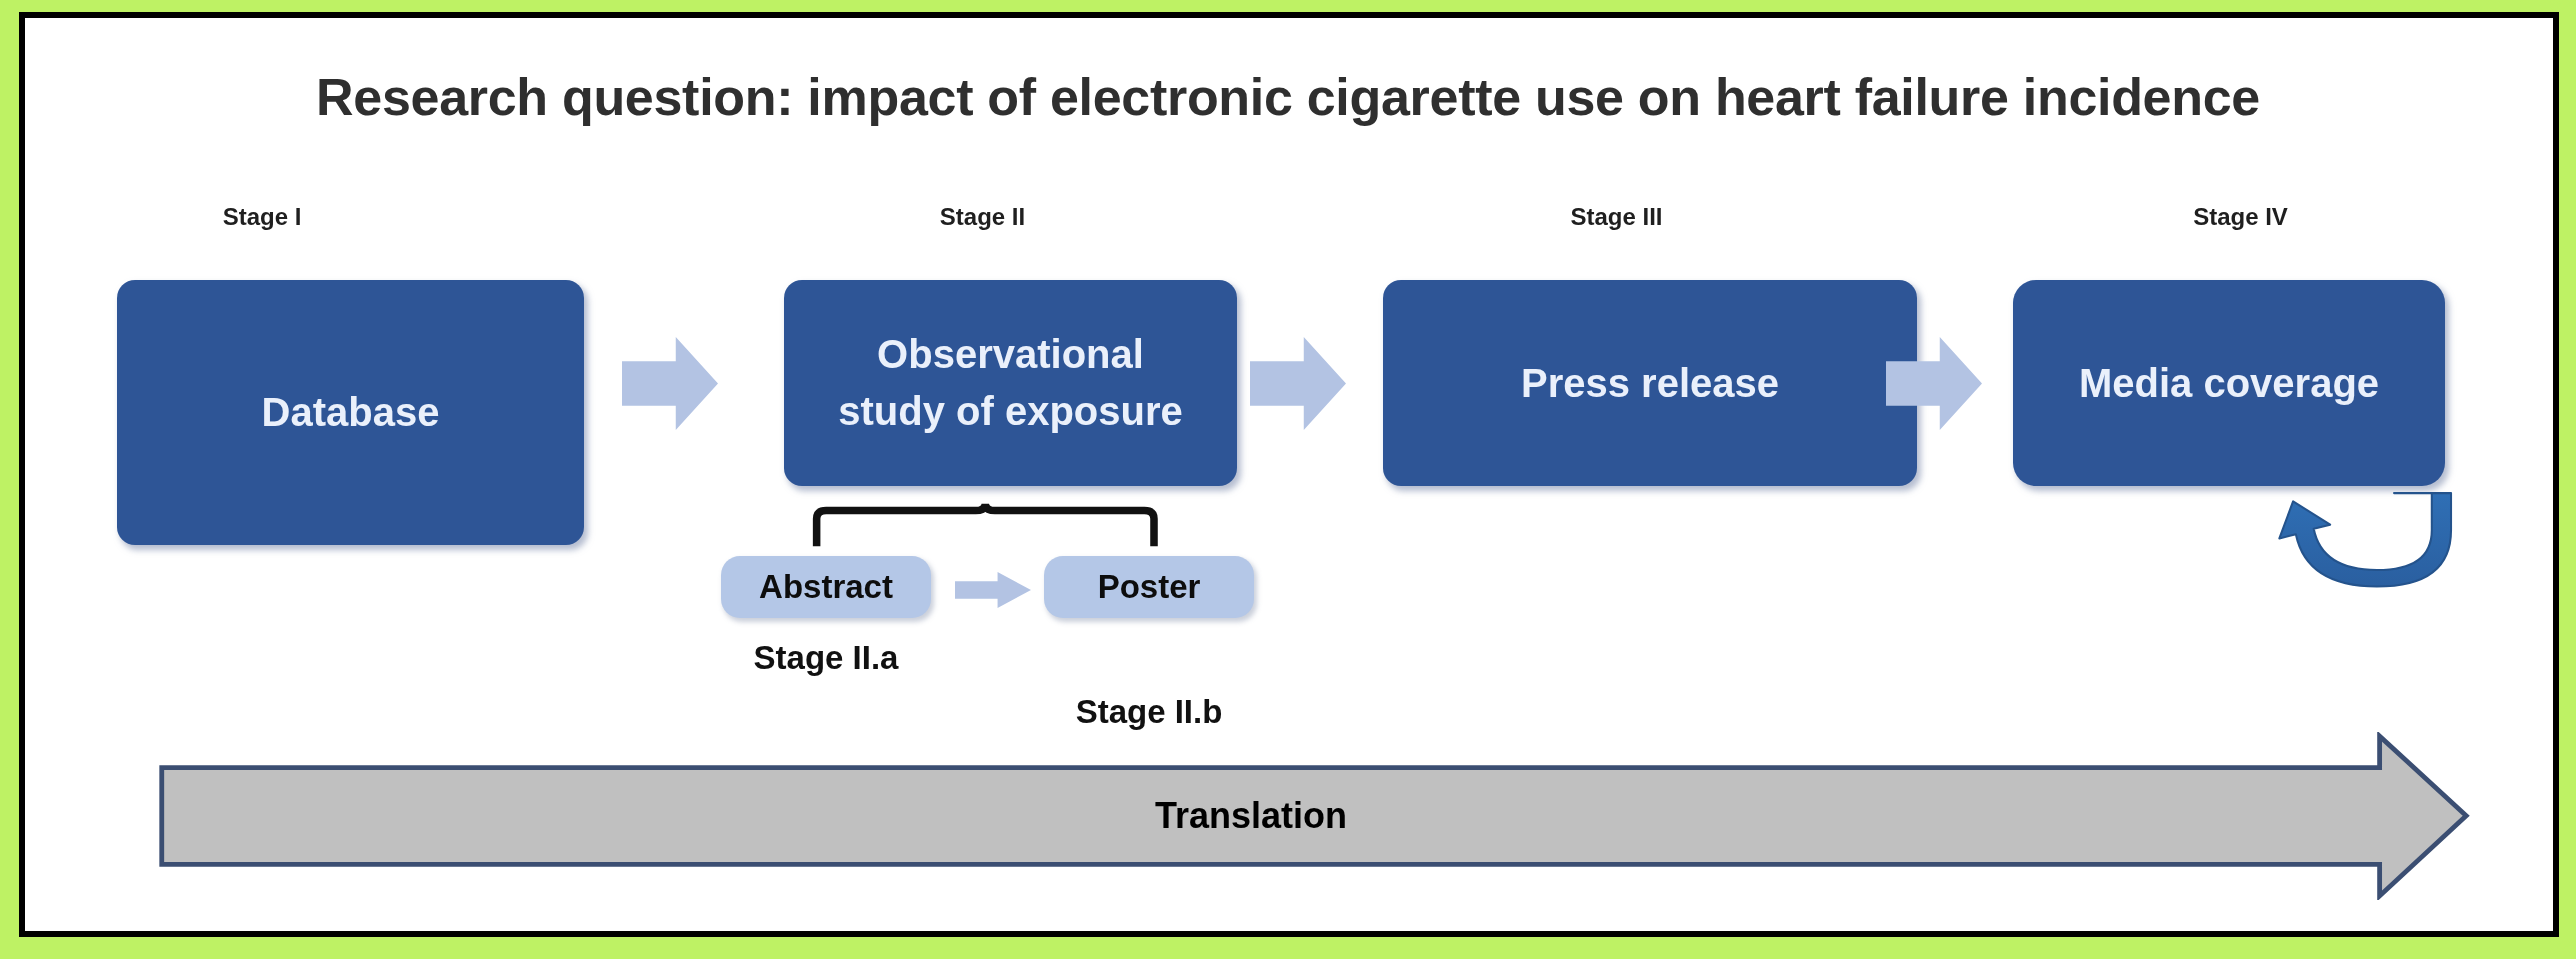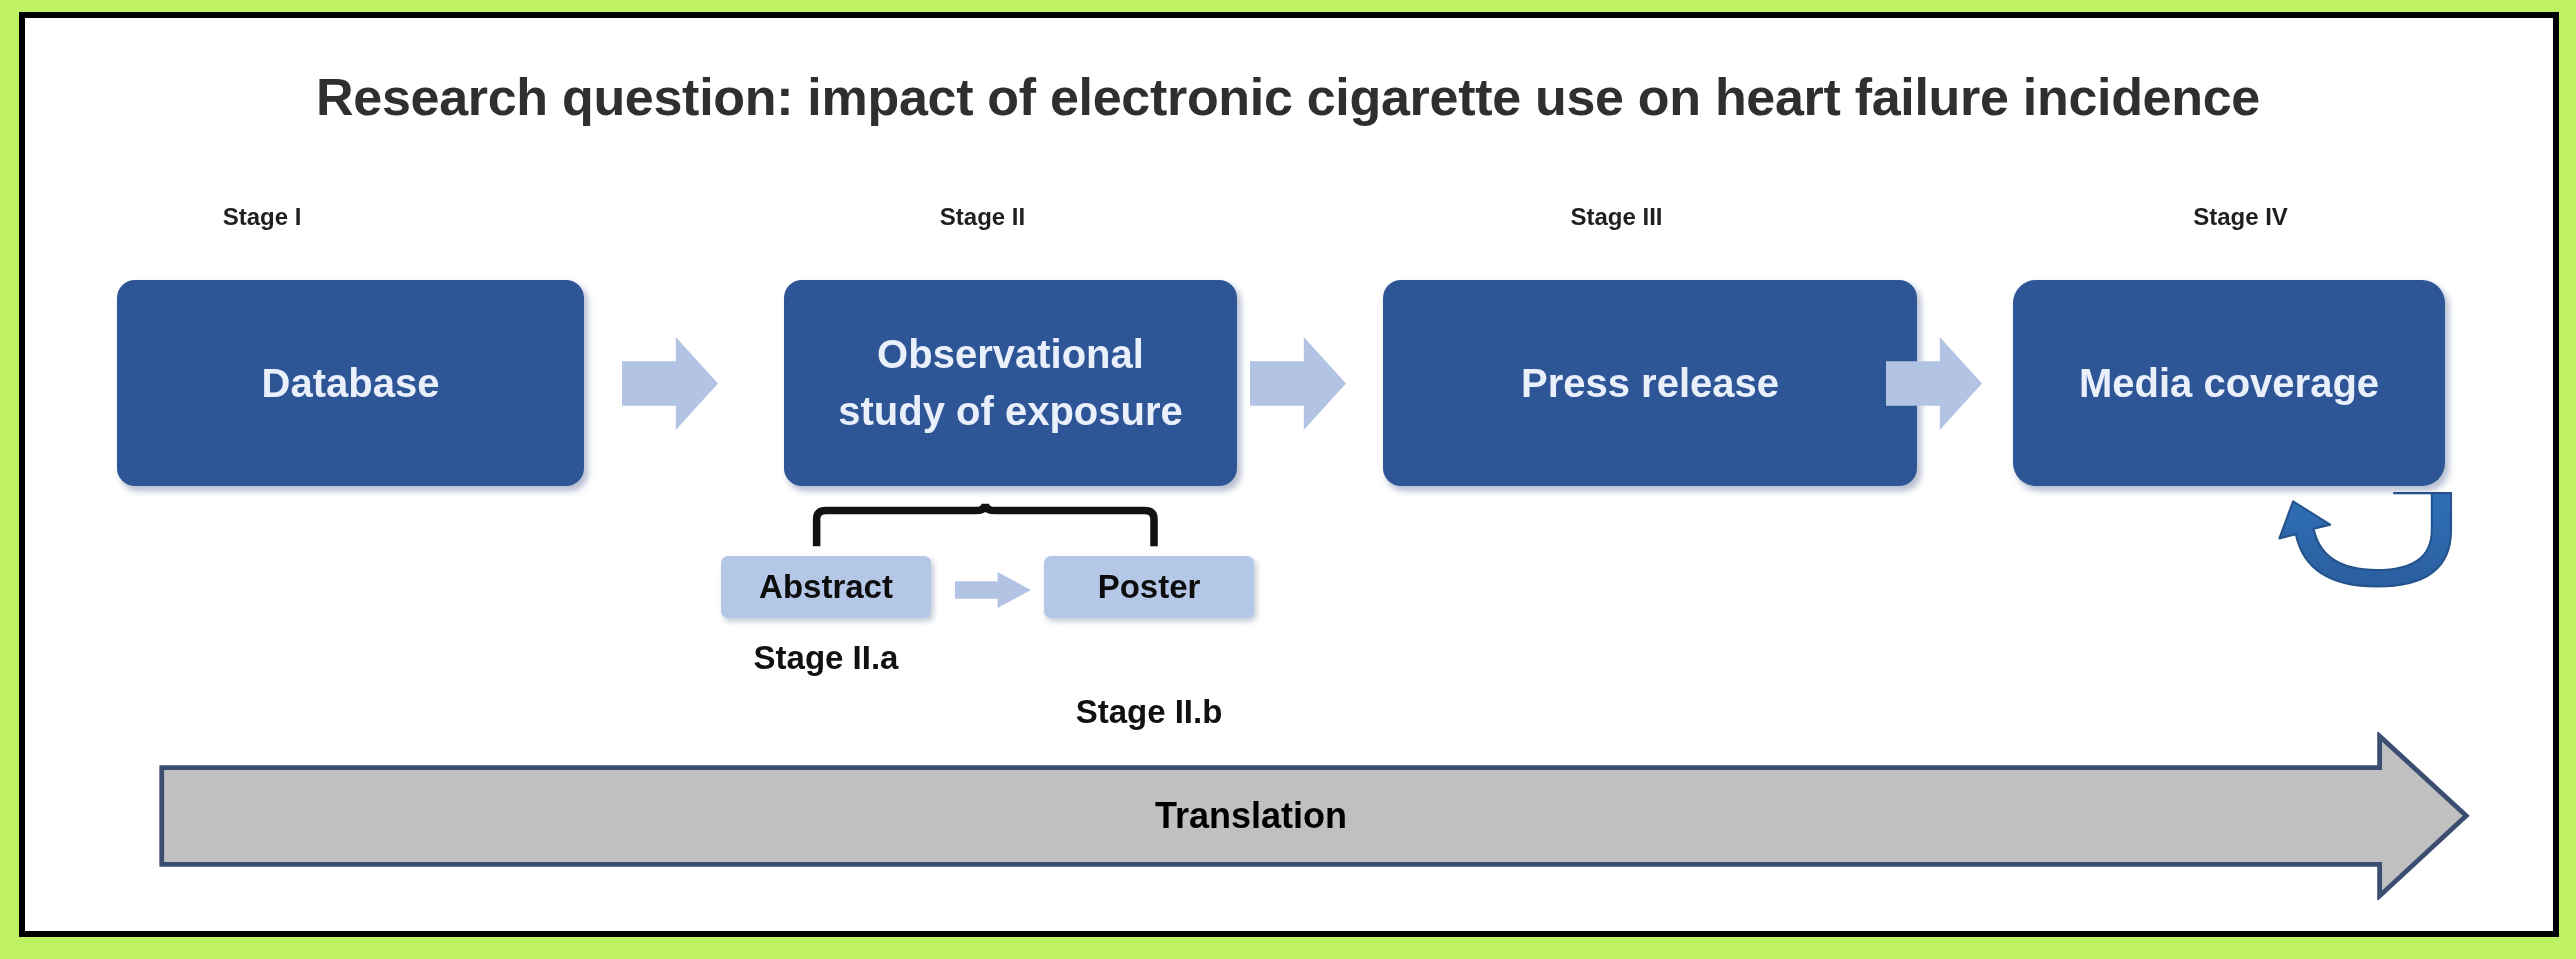--- a/index.html
+++ b/index.html
@@ -80,21 +80,21 @@
   .block-arrow {
     position: absolute;
     background: #b3c3e3;
     clip-path: polygon(0% 26%, 56% 26%, 56% 0%, 100% 50%, 56% 100%, 56% 74%, 0% 74%);
   }
 
   
   .sub-box {
     position: absolute;
     background: #b4c7e7;
-    border-radius: 7px;
+    border-radius: 19px;
     box-shadow: 2.7px 3.4px 4.8px rgba(140,150,175,0.45);
     display: flex;
     align-items: center;
     justify-content: center;
     color: #0d0d0d;
     font-size: 33px;
     font-weight: bold;
     white-space: nowrap;
   }
 
@@ -138,21 +138,21 @@
   <div class="title">Research question: impact of electronic cigarette use on heart failure incidence</div>
 
   <div class="stage-caption" style="left:117px; top:203px; width:290px;">Stage I</div>
 
   <div class="stage-caption" style="left:756px; top:203px; width:453px;">Stage II</div>
 
   <div class="stage-caption" style="left:1383px; top:203px; width:467px;">Stage III</div>
 
   <div class="stage-caption" style="left:2013px; top:203px; width:455px;">Stage IV</div>
 
-  <div class="stage-box" style="left:117px; top:280px; width:467px; height:206px;">
+  <div class="stage-box" style="left:117px; top:280px; width:467px; height:265px;">
     <span class="line">Database</span>
   </div>
 
   <div class="stage-box" style="left:756px; top:280px; width:453px; height:206px;margin-left:28px;">
     <span class="line">Observational</span>
     <span class="line">study of exposure</span>
   </div>
 
   <div class="stage-box" style="left:1383px; top:280px; width:534px; height:206px;">
     <span class="line">Press release</span>

